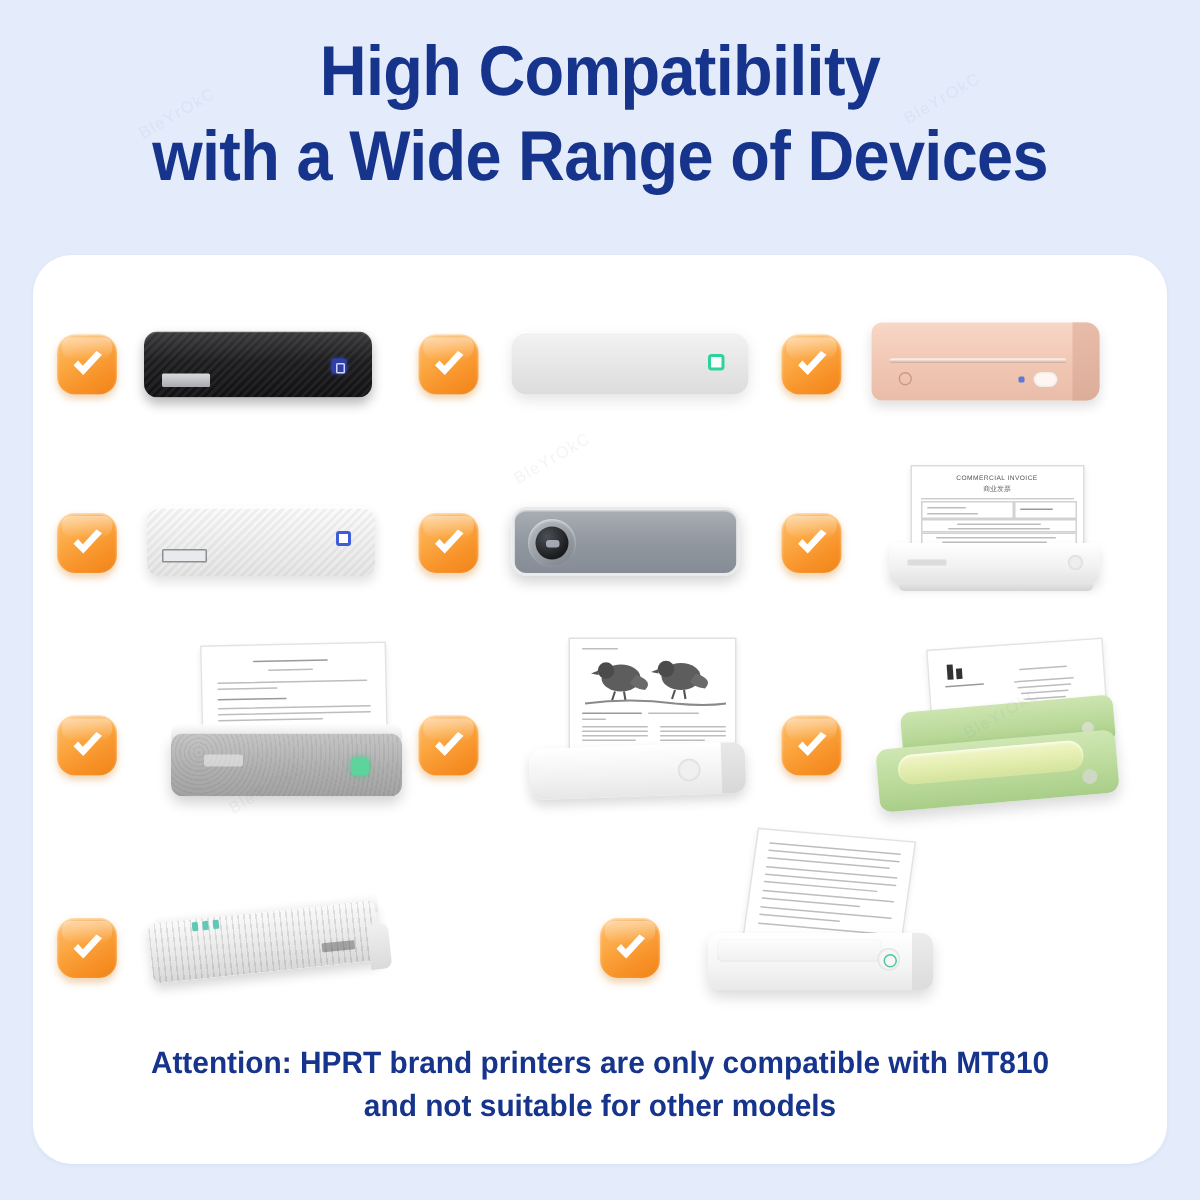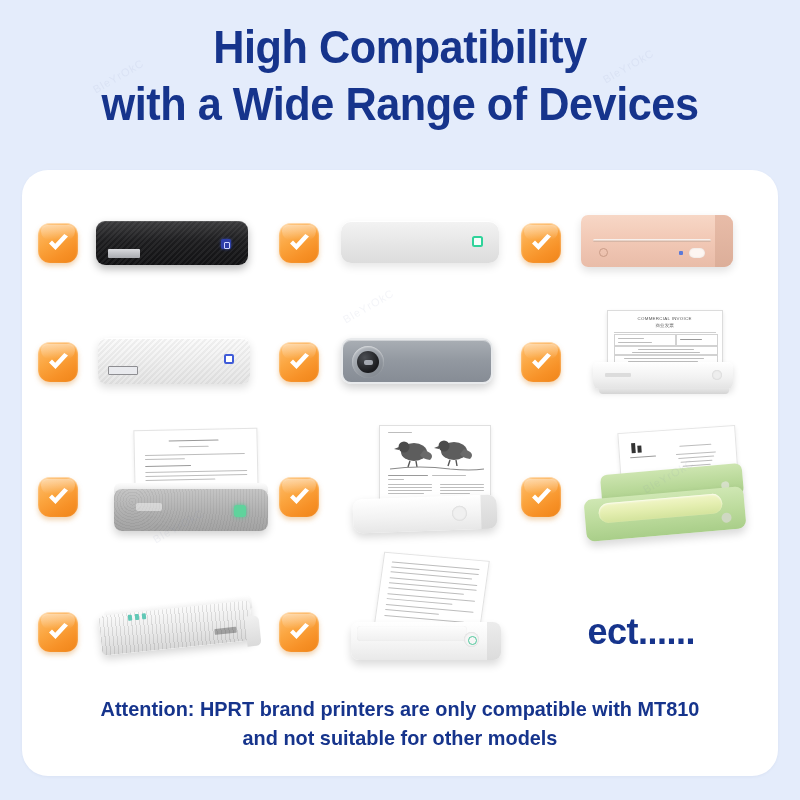--- a/index.html
+++ b/index.html
@@ -644,23 +644,20 @@
             </div>
             <div class="cn-body">
               <span class="lid"></span>
               <span class="pbtn2"></span>
               <span class="cap2"></span>
             </div>
           </div>
         </div>
       </div>
 
-      <div class="cell" style="justify-content:center;">
-        <span class="ect">ect......</span>
-      </div>
     </div>
 
   </div>
 
   <div class="attention">
     <div>Attention: HPRT brand printers are only compatible with MT810</div>
     <div>and not suitable for other models</div>
   </div>
 </div>
 

